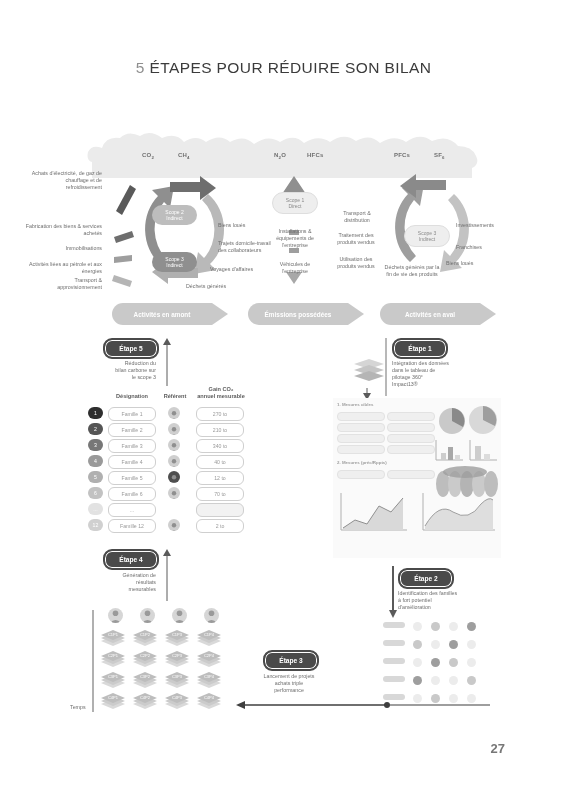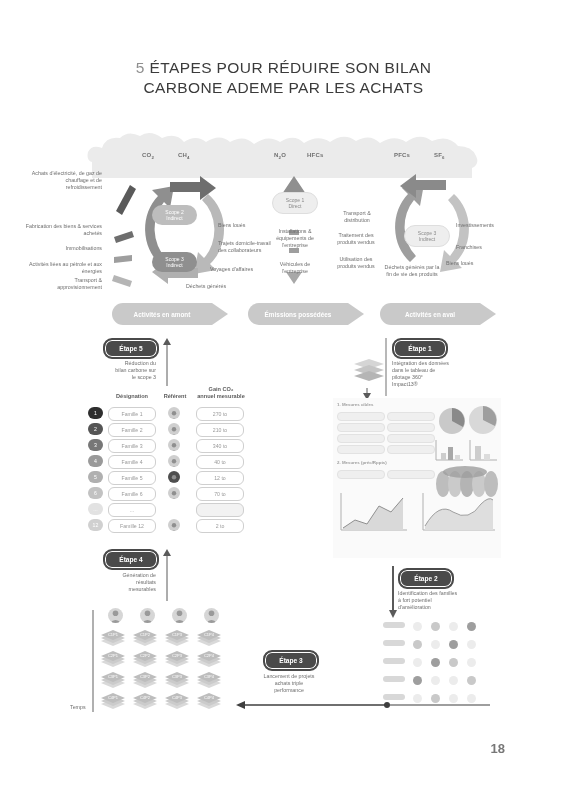--- a/index.html
+++ b/index.html
@@ -69,21 +69,20 @@
   .vline{position:absolute;background:#b8b8b8;}
 </style>
 </head>
 <body>
 
 <div class="page">
 
   <div class="title">
     <div class="line"><span class="num">5</span>
       <span>ÉTAPES POUR RÉDUIRE SON BILAN</span></div>
-    <div class="line"><span>CARBONE ADEME PAR LES ACHATS</span></div>
   </div>
 
   <svg class="cloud-wrap" viewBox="0 0 410 48">
     <path d="M12,46 L12,30 Q6,28 8,20 Q12,12 22,16 Q26,4 40,6 Q48,-2 60,4 Q70,-3 82,6 Q96,0 104,10
              Q116,2 126,10 Q140,1 150,10 Q164,2 174,12 Q188,2 200,10 Q214,1 224,11 Q238,2 250,10
              Q264,0 276,9 Q290,1 300,11 Q314,2 326,10 Q340,0 352,9 Q368,2 378,14 Q392,14 396,24
              Q400,32 392,36 L392,46 Z" fill="#ebebeb"></path>
   </svg>
   <div class="gas" style="left:142px;top:152px">CO<sub>2</sub></div>
   <div class="gas" style="left:178px;top:152px">CH<sub>4</sub></div>
@@ -503,14 +502,14 @@
           <path d="M1,10 L13,5 L25,10 L13,15 Z" fill="#cbcbcb"></path>
           <path d="M1,7 L13,2 L25,7 L13,12 Z" fill="#bdbdbd"></path>
           <text x="13" y="8" font-size="4" fill="#ffffff" text-anchor="middle" font-family="Liberation Sans, sans-serif">C4P4</text>
         </svg></div>
     </div>
   <svg style="position:absolute;left:88px;top:610px;width:10px;height:102px">
     <line x1="5" y1="0" x2="5" y2="102" stroke="#b0b0b0" stroke-width="2"></line>
   </svg>
   <div class="lbl" style="left:70px;top:704px;width:20px">Temps</div>
 
-  <div class="pagenum">18</div>
+  <div class="pagenum">27</div>
 </div>
 
 </body></html>

